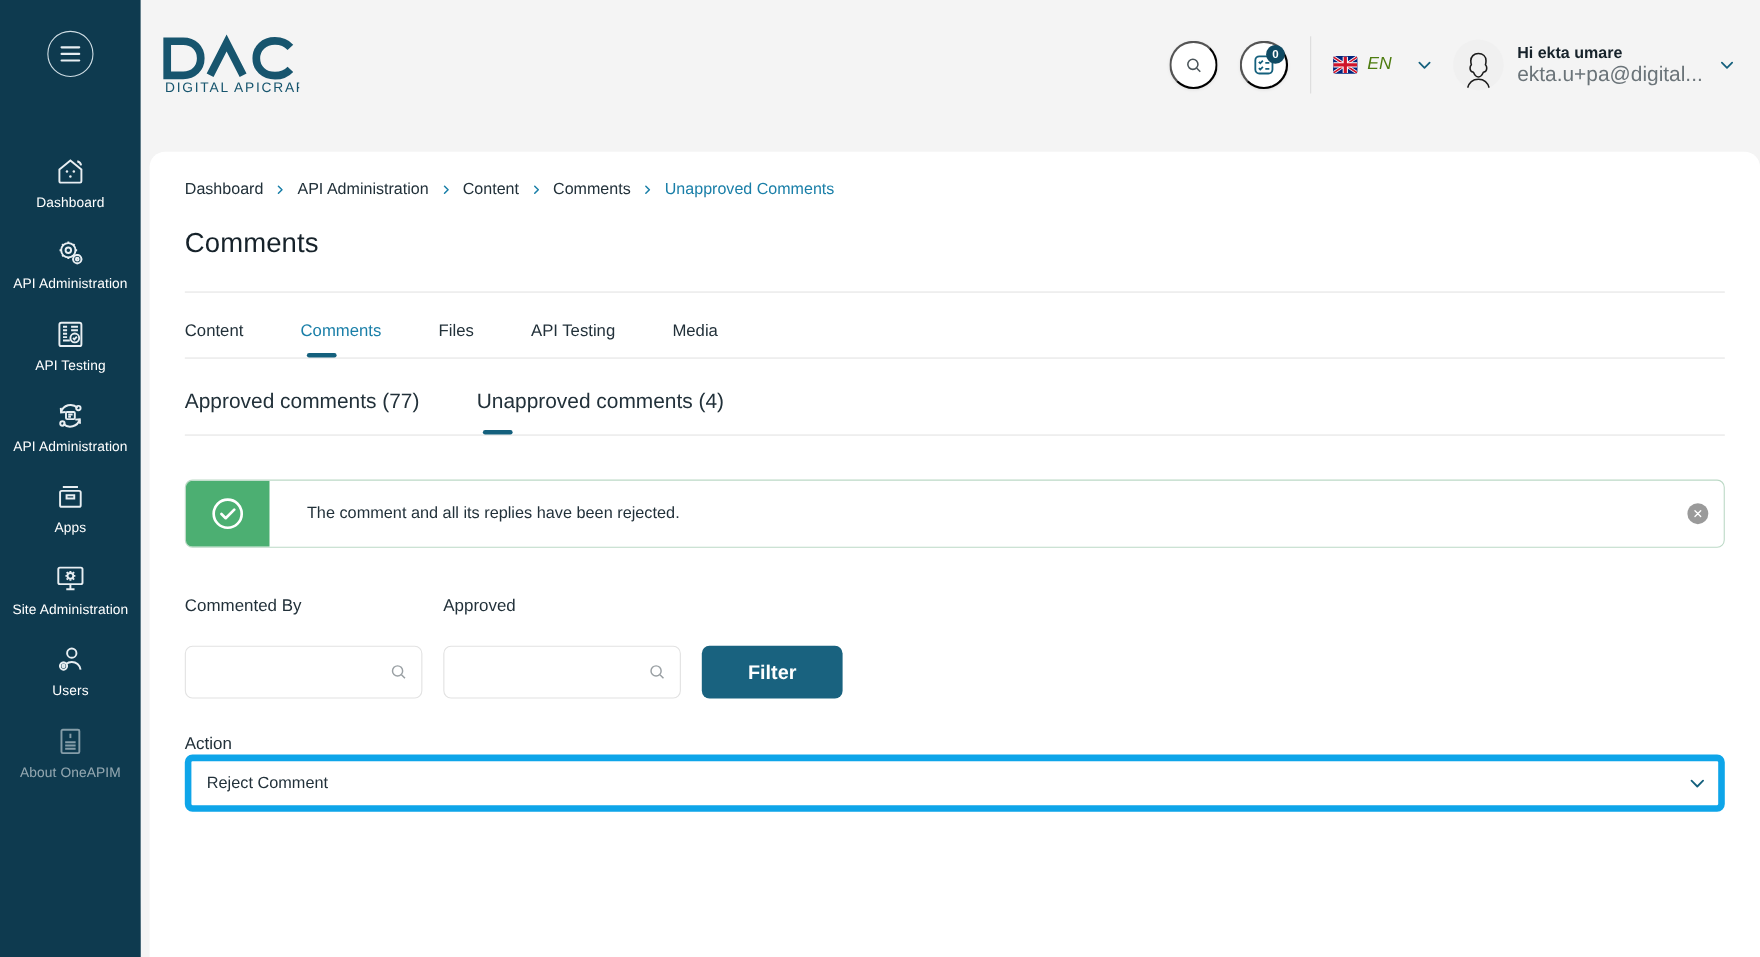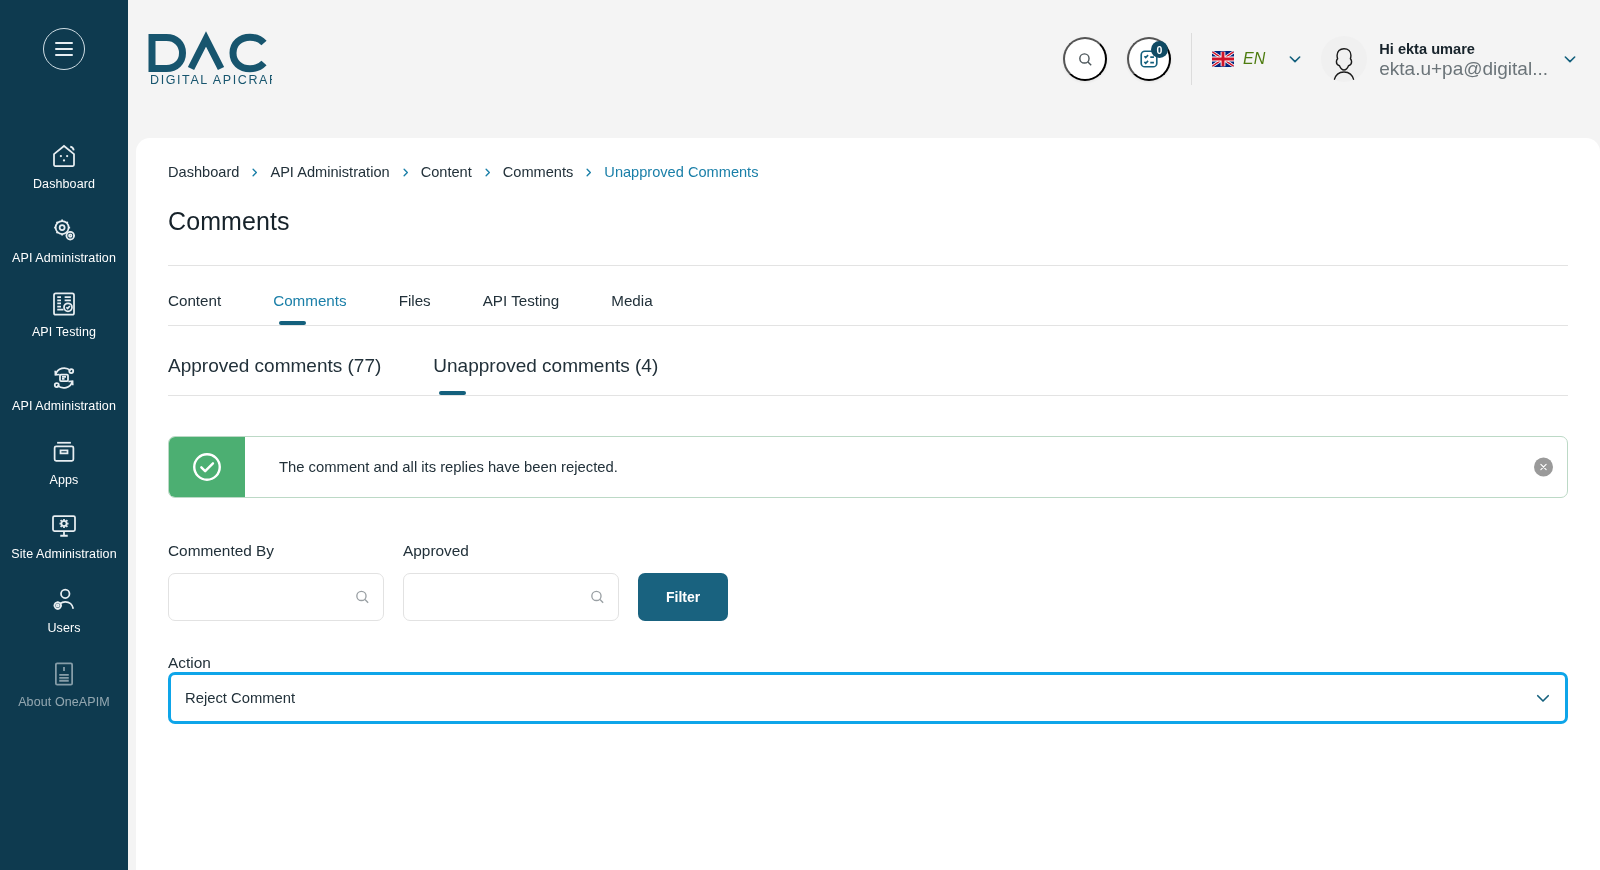--- a/index.html
+++ b/index.html
@@ -173,50 +173,50 @@
     position: absolute; right: 14px; top: 50%; transform: translateY(-50%);
     width: 19px; height: 19px; border-radius: 50%; background: #9a9a9a;
     display: flex; align-items: center; justify-content: center;
     cursor: pointer; border: none; padding: 0;
   }
   .alert-close svg { display: block; }
 
   .filters { display: flex; align-items: flex-end; margin-top: 44px; }
   .field { display: flex; flex-direction: column; margin-right: 19px; }
   .field-label {
-    font-size: 15.4px; color: #22313a; margin-bottom: 13px;
+    font-size: 15.4px; color: #22313a; margin-bottom: 27px;
   }
   .input-wrap { position: relative; width: 216px; }
   .input-wrap input {
     width: 100%; height: 48px;
     border: 1px solid #e2e2e2; border-radius: 7px;
     padding: 0 42px 0 14px;
     font-size: 14.6px; color: #22313a; background: #fff;
     font-family: "Liberation Sans", sans-serif;
     outline: none;
   }
   .input-icon {
     position: absolute; right: 13px; top: 50%; transform: translateY(-50%);
     color: #9aa0a4; pointer-events: none;
   }
   .input-icon svg { display: block; }
 
   .filter-btn {
-    height: 48px; padding: 0 28px;
+    height: 48px; padding: 0 42px;
     background: #19627f; color: #fff; border: none; border-radius: 7px;
-    font-size: 14px; font-weight: 700; cursor: pointer;
+    font-size: 18px; font-weight: 700; cursor: pointer;
     font-family: "Liberation Sans", sans-serif;
   }
 
   .action-block { margin-top: 33px; }
   .action-label { font-size: 15.4px; color: #22313a; margin-bottom: 23px; }
   .select-wrap { position: relative; }
   .select-box {
     width: 100%; height: 52px;
-    border: 3px solid #0ea5e9; border-radius: 7px; background: #fff;
+    border: 6px solid #0ea5e9; border-radius: 7px; background: #fff;
     display: flex; align-items: center; padding: 0 48px 0 14px;
     font-size: 14.8px; color: #22313a; cursor: pointer;
   }
   .select-chev {
     position: absolute; right: 16px; top: 50%; transform: translateY(-50%);
     width: 18px; height: 18px; color: #14607d; pointer-events: none;
   }
   .select-chev svg { display: block; width: 100%; height: 100%; }
 </style>
 </head>

